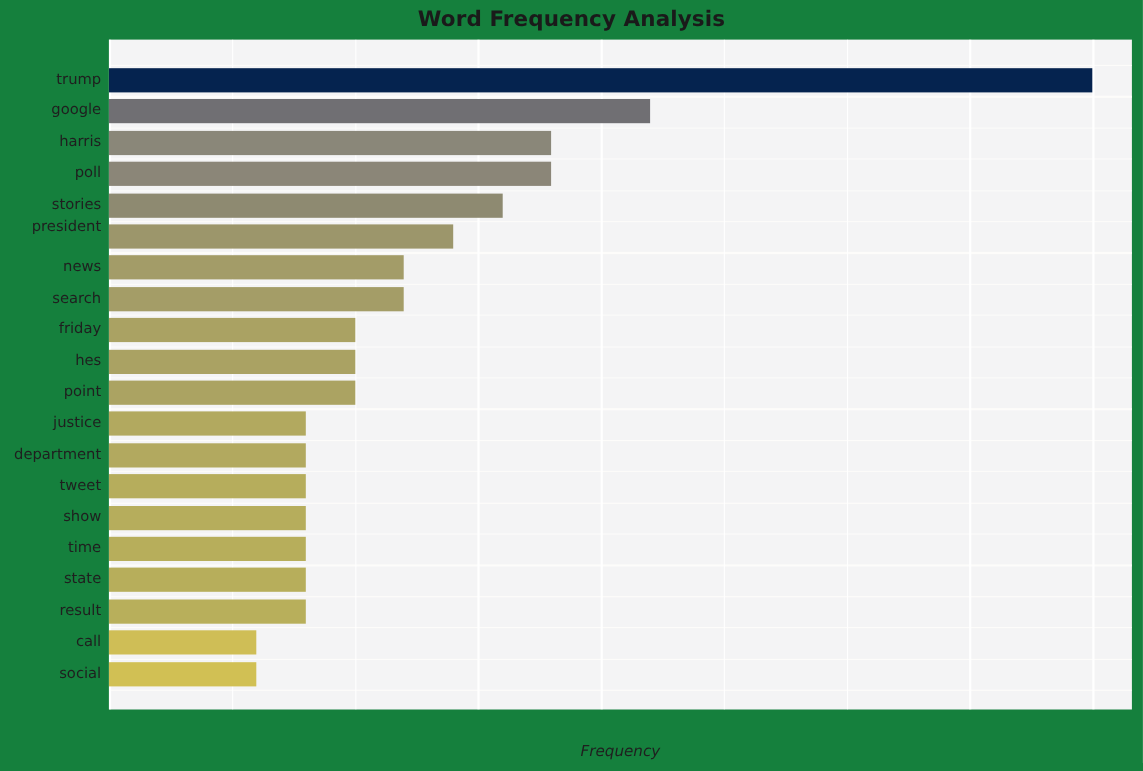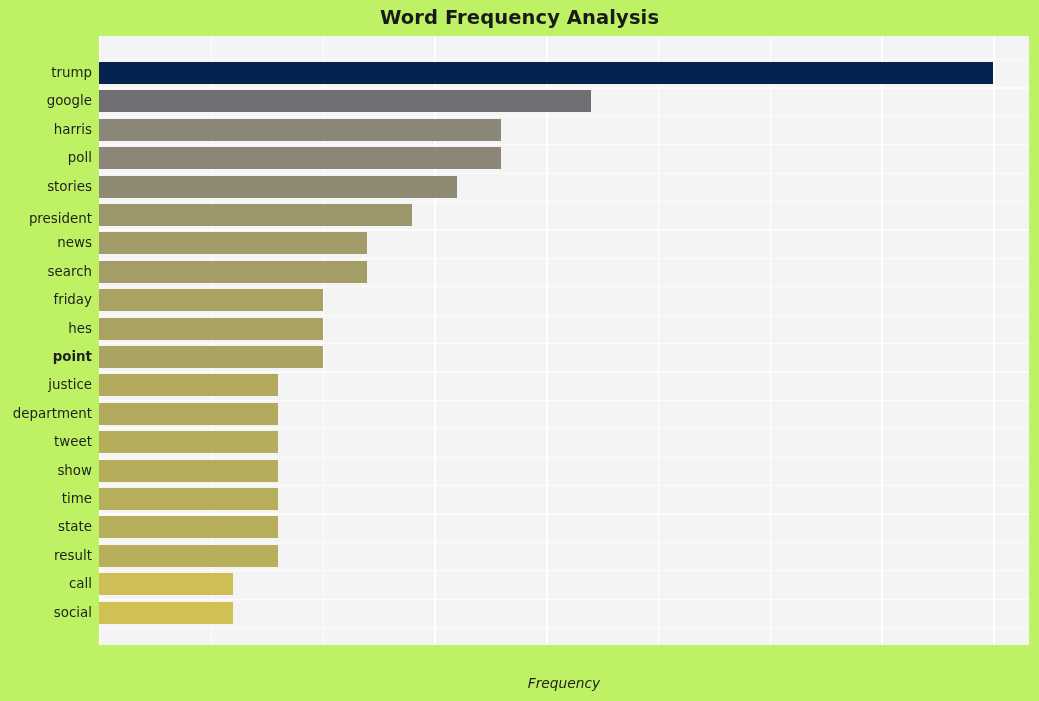--- a/index.html
+++ b/index.html
@@ -12,21 +12,21 @@
     height: 701px;
     font-family: "DejaVu Sans", "Liberation Sans", sans-serif;
     overflow: hidden;
     position: relative;
   }
   #figure {
     position: absolute;
     left: 0; top: 0;
     width: 1039px;
     height: 701px;
-    background: #bef264;
+    background: #15803d;
   }
   #chart-title {
     position: absolute;
     left: 0;
     top: 6px;
     width: 1039px;
     text-align: center;
     font-size: 19.5px;
     font-weight: bold;
     color: #1a1a1a;
@@ -112,26 +112,26 @@
 <div id="figure">
 
   <div id="chart-title">Word Frequency Analysis</div>
 
   <div id="y-labels">
       <div class="y-label" style="top: 30px;">trump</div>
       <div class="y-label" style="top: 58.4px;">google</div>
       <div class="y-label" style="top: 86.8px;">harris</div>
       <div class="y-label" style="top: 115.2px;">poll</div>
       <div class="y-label" style="top: 143.6px;">stories</div>
-      <div class="y-label" style="top: 176px;">president</div>
+      <div class="y-label" style="top: 164px;">president</div>
       <div class="y-label" style="top: 200.4px;">news</div>
       <div class="y-label" style="top: 228.8px;">search</div>
       <div class="y-label" style="top: 257.2px;">friday</div>
       <div class="y-label" style="top: 285.6px;">hes</div>
-      <div class="y-label" style="top: 314px; font-weight: bold;">point</div>
+      <div class="y-label" style="top: 314px;">point</div>
       <div class="y-label" style="top: 342.4px;">justice</div>
       <div class="y-label" style="top: 370.8px;">department</div>
       <div class="y-label" style="top: 399.2px;">tweet</div>
       <div class="y-label" style="top: 427.6px;">show</div>
       <div class="y-label" style="top: 456px;">time</div>
       <div class="y-label" style="top: 484.4px;">state</div>
       <div class="y-label" style="top: 512.8px;">result</div>
       <div class="y-label" style="top: 541.2px;">call</div>
       <div class="y-label" style="top: 569.6px; padding-left: 12px;">social</div>
     </div>

